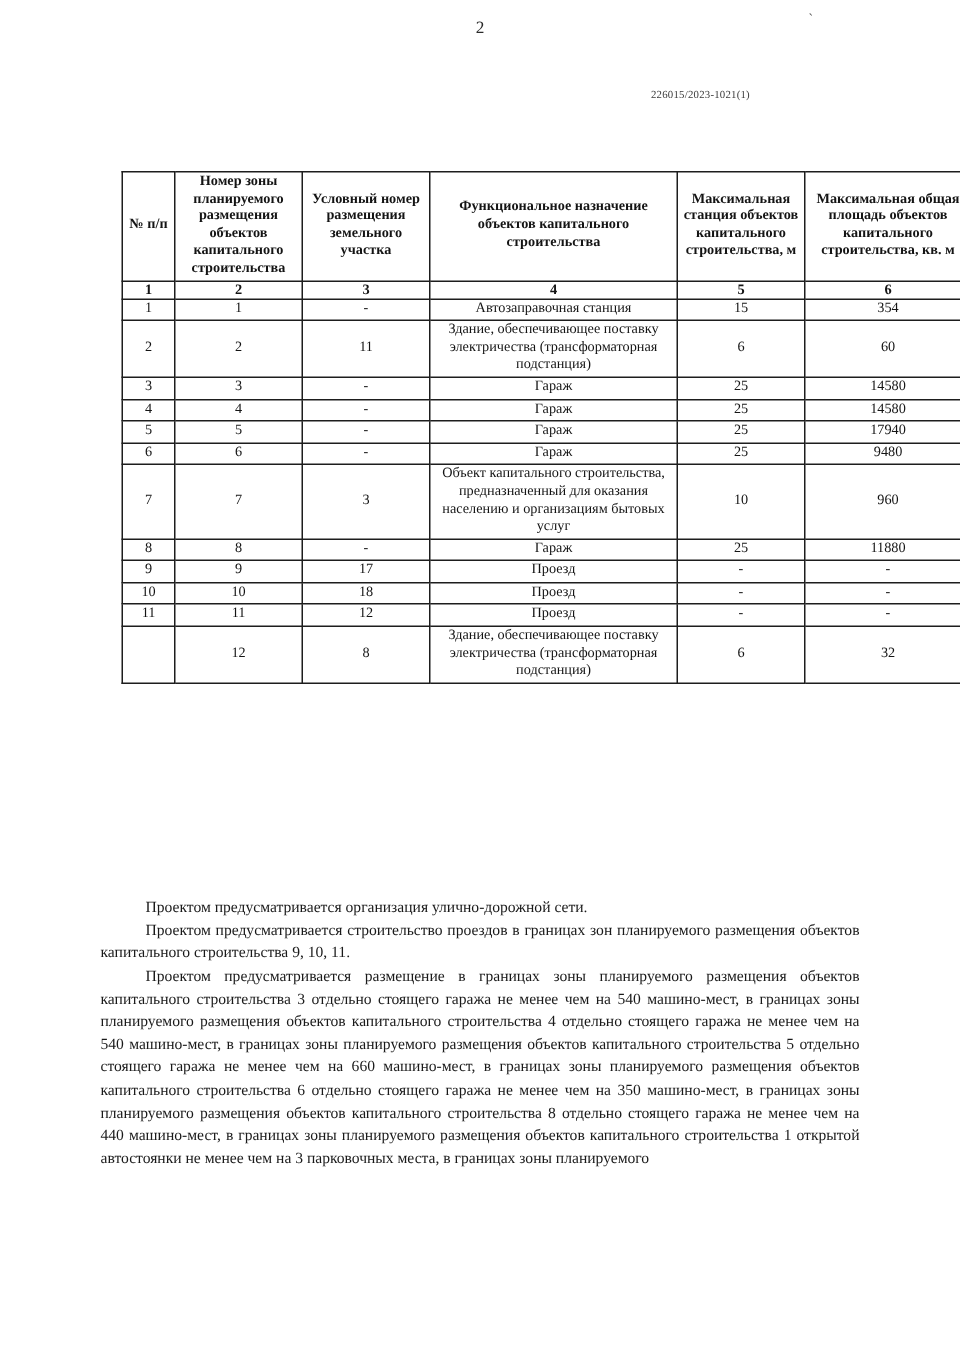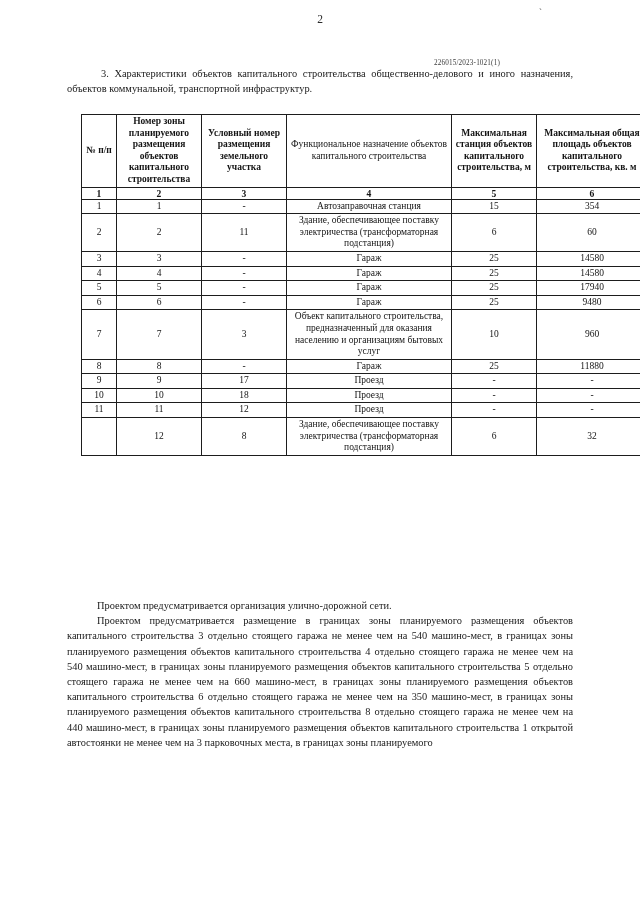--- a/index.html
+++ b/index.html
@@ -119,32 +119,29 @@
 </style>
 </head>
 <body>
 
 <div class="page">
 
   <div class="page-number">2</div>
   <div class="stamp-tick">ˋ</div>
   <div class="doc-stamp">226015/2023-1021(1)</div>
 
-  <div class="content">
-    <p class="para">3. Характеристики объектов капитального строительства общественно-делового и иного назначения, объектов коммунальной, транспортной инфраструктур.</p>
-  </div>
 
   <div class="tbl-wrap">
     <table class="zones">
       <tbody>
         <tr>
           <td class="c1" style="font-weight:bold;">№ п/п</td>
           <td class="c2" style="font-weight:bold;">Номер зоны планируемого размещения объектов капитального строительства</td>
           <td class="c3" style="font-weight:bold;">Условный номер размещения земельного участка</td>
-          <td class="c4" style="font-weight:normal;margin-left:17px;">Функциональное назначение объектов капитального строительства</td>
+          <td class="c4" style="font-weight:bold;margin-left:17px;">Функциональное назначение объектов капитального строительства</td>
           <td class="c5" style="font-weight:bold;">Максимальная станция объектов капитального строительства, м</td>
           <td class="c6" style="font-weight:bold;">Максимальная общая площадь объектов капитального строительства, кв. м</td>
         </tr>
         <tr class="numrow">
           <td class="c1">1</td>
           <td class="c2">2</td>
           <td class="c3">3</td>
           <td class="c4">4</td>
           <td class="c5">5</td>
           <td class="c6">6</td>
@@ -245,16 +242,17 @@
           <td class="c4 cell-ml">Здание, обеспечивающее поставку электричества (трансформаторная подстанция)</td>
           <td class="c5">6</td>
           <td class="c6">32</td>
         </tr>
       </tbody>
     </table>
   </div>
 
   <div class="content-lower">
     <p class="para tight">Проектом предусматривается организация улично-дорожной сети.</p>
+    <p class="para tight">Проектом предусматривается строительство проездов в границах зон планируемого размещения объектов капитального строительства 9, 10, 11.</p>
     <p class="para tight">Проектом предусматривается размещение в границах зоны планируемого размещения объектов капитального строительства 3 отдельно стоящего гаража не менее чем на 540 машино-мест, в границах зоны планируемого размещения объектов капитального строительства 4 отдельно стоящего гаража не менее чем на 540 машино-мест, в границах зоны планируемого размещения объектов капитального строительства 5 отдельно стоящего гаража не менее чем на 660 машино-мест, в границах зоны планируемого размещения объектов капитального строительства 6 отдельно стоящего гаража не менее чем на 350 машино-мест, в границах зоны планируемого размещения объектов капитального строительства 8 отдельно стоящего гаража не менее чем на 440 машино-мест, в границах зоны планируемого размещения объектов капитального строительства 1 открытой автостоянки не менее чем на 3 парковочных места, в границах зоны планируемого</p>
   </div>
 
 </div>
 
 </body></html>

